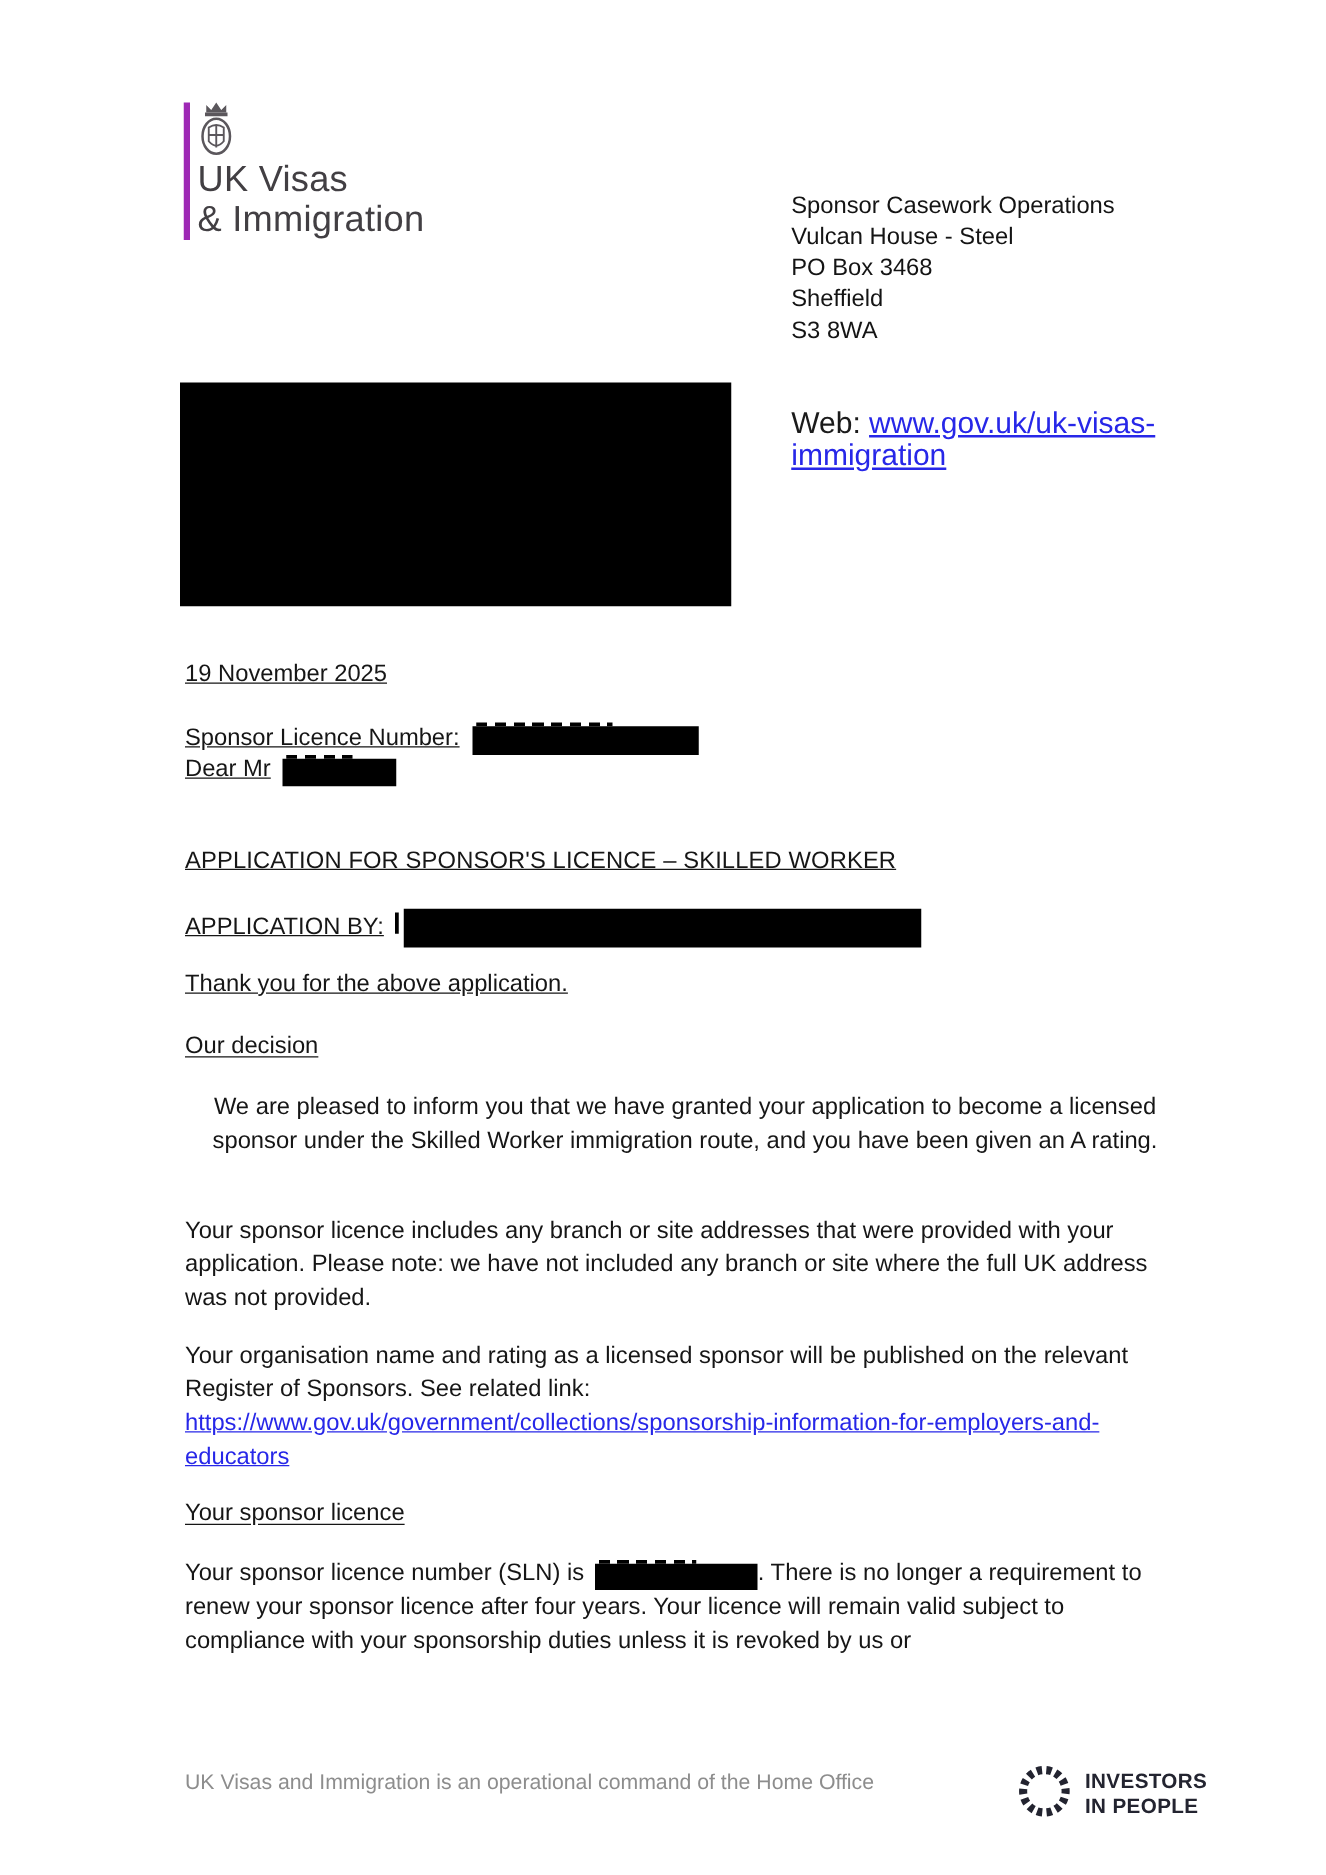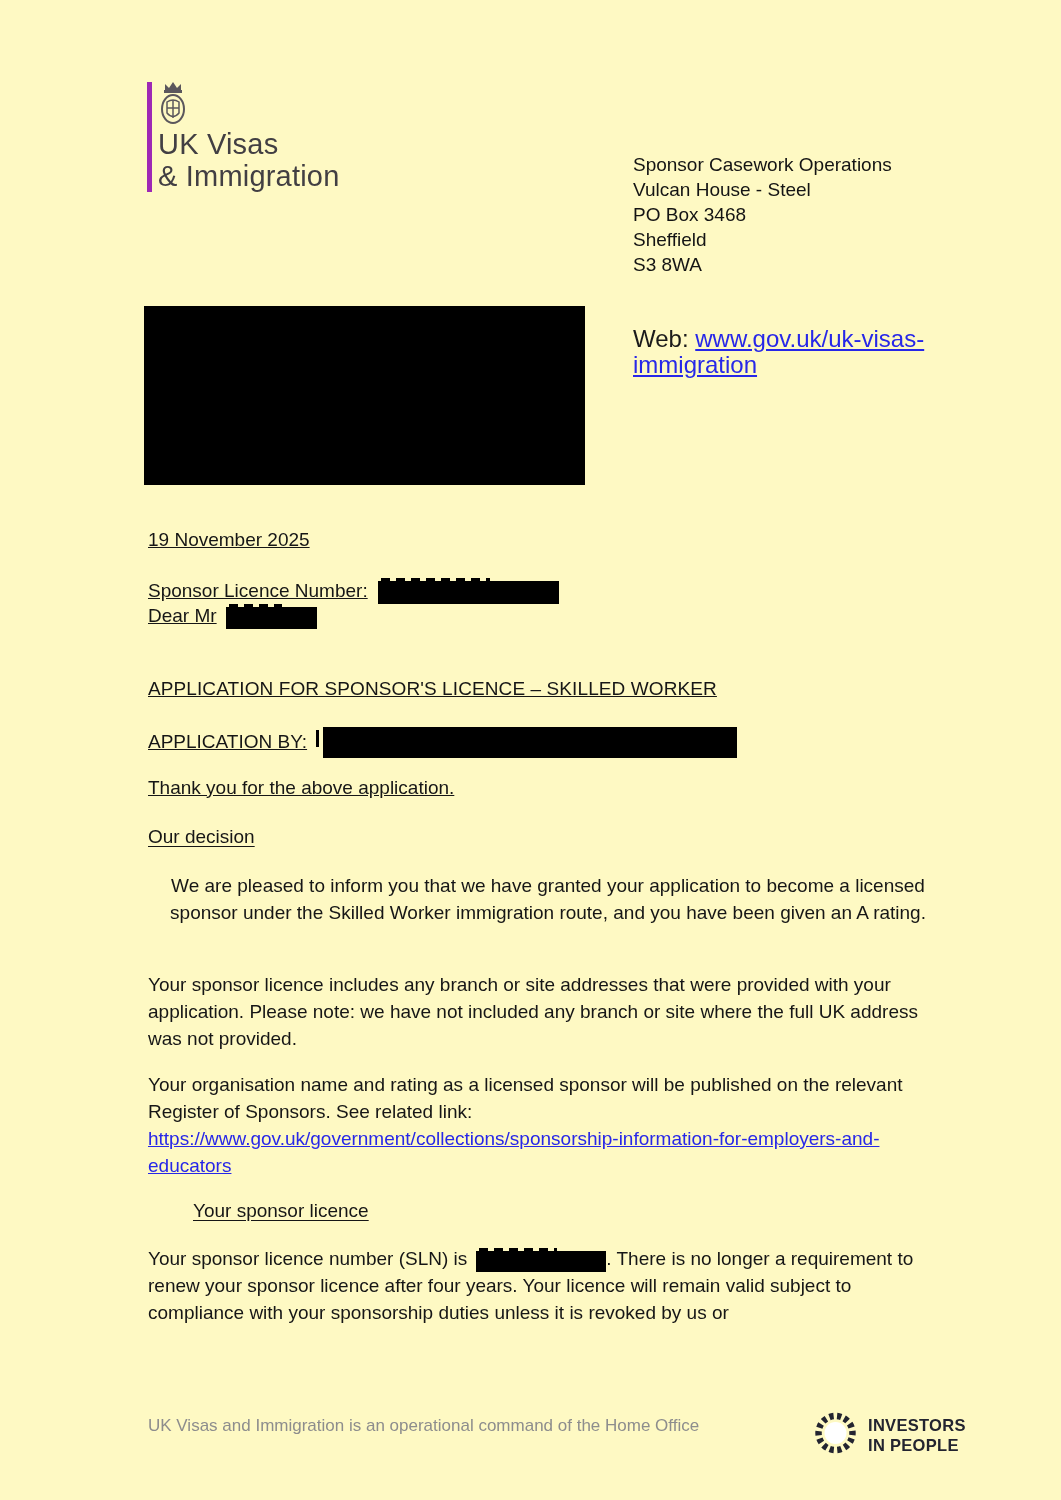--- a/index.html
+++ b/index.html
@@ -1,19 +1,19 @@
 <!DOCTYPE html>
 <html><head>
 <meta charset="utf-8">
 <style>
   * { margin:0; padding:0; box-sizing:border-box; }
   html,body { background:#e9e9e9; }
   .page {
     position:relative; width:1061px; height:1500px; margin:0 auto;
-    background:#fef9c3; overflow:hidden;
+    background:#ffffff; overflow:hidden;
     font-family:"Liberation Sans", sans-serif; color:#1b1b1b;
   }
   
   .brand-bar { position:absolute; left:147px; top:82px; width:5px; height:110px; background:#9e28b5; }
   .crest { position:absolute; left:156px; top:80px; width:34px; height:52px; }
   .brand-text { position:absolute; left:158px; top:128px; font-size:29px; line-height:32px; color:#423f43; letter-spacing:0.2px; }
   
   .sender { position:absolute; left:633px; top:152px; font-size:19px; line-height:25px; color:#141414; }
   .web-block { position:absolute; left:633px; top:326px; font-size:24px; line-height:26px; width:310px; }
   a.doc-link { color:#2727e8; text-decoration:underline; cursor:pointer; word-break:break-word; }
@@ -87,21 +87,21 @@
   <div class="line" style="top:775px;">Thank you for the above application.</div>
 
   <div class="line heading-underline" style="top:824px;">Our decision</div>
 
   <div class="para" style="top:872px;text-align:center;">We are pleased to inform you that we have granted your application to become a licensed sponsor under the Skilled Worker immigration route, and you have been given an A rating.</div>
 
   <div class="para" style="top:971px;">Your sponsor licence includes any branch or site addresses that were provided with your application. Please note: we have not included any branch or site where the full UK address was not provided.</div>
 
   <div class="para" style="top:1071px;"><span>Your organisation name and rating as a licensed sponsor will be published on the relevant Register of Sponsors. See related link:</span><br><a class="doc-link">https://www.gov.uk/government/collections/sponsorship-information-for-employers-and-educators</a></div>
 
-  <div class="line heading-underline" style="top:1198px;margin-left:45px;">Your sponsor licence</div>
+  <div class="line heading-underline" style="top:1198px;">Your sponsor licence</div>
 
   <div class="para" style="top:1245px;"><span>Your sponsor licence number (SLN) is</span><span class="redact peek" style="width:130px; height:21px; margin-left:9px;"></span><span>. There is no longer a requirement to renew your sponsor licence after four years. Your licence will remain valid subject to compliance with your sponsorship duties unless it is revoked by us or</span></div>
 
   <div class="footer-note">UK Visas and Immigration is an operational command of the Home Office</div>
 
   <div class="iip">
     <svg width="47" height="47" viewBox="0 0 47 47">
       <circle cx="23.5" cy="25" r="17" fill="none" stroke="#232430" stroke-width="6.5" stroke-dasharray="4.2 3.4" transform="rotate(115 23.5 25)" stroke-dashoffset="6"></circle>
       <circle cx="23.5" cy="25" r="11" fill="#ffffff" stroke="none"></circle>
     </svg>

